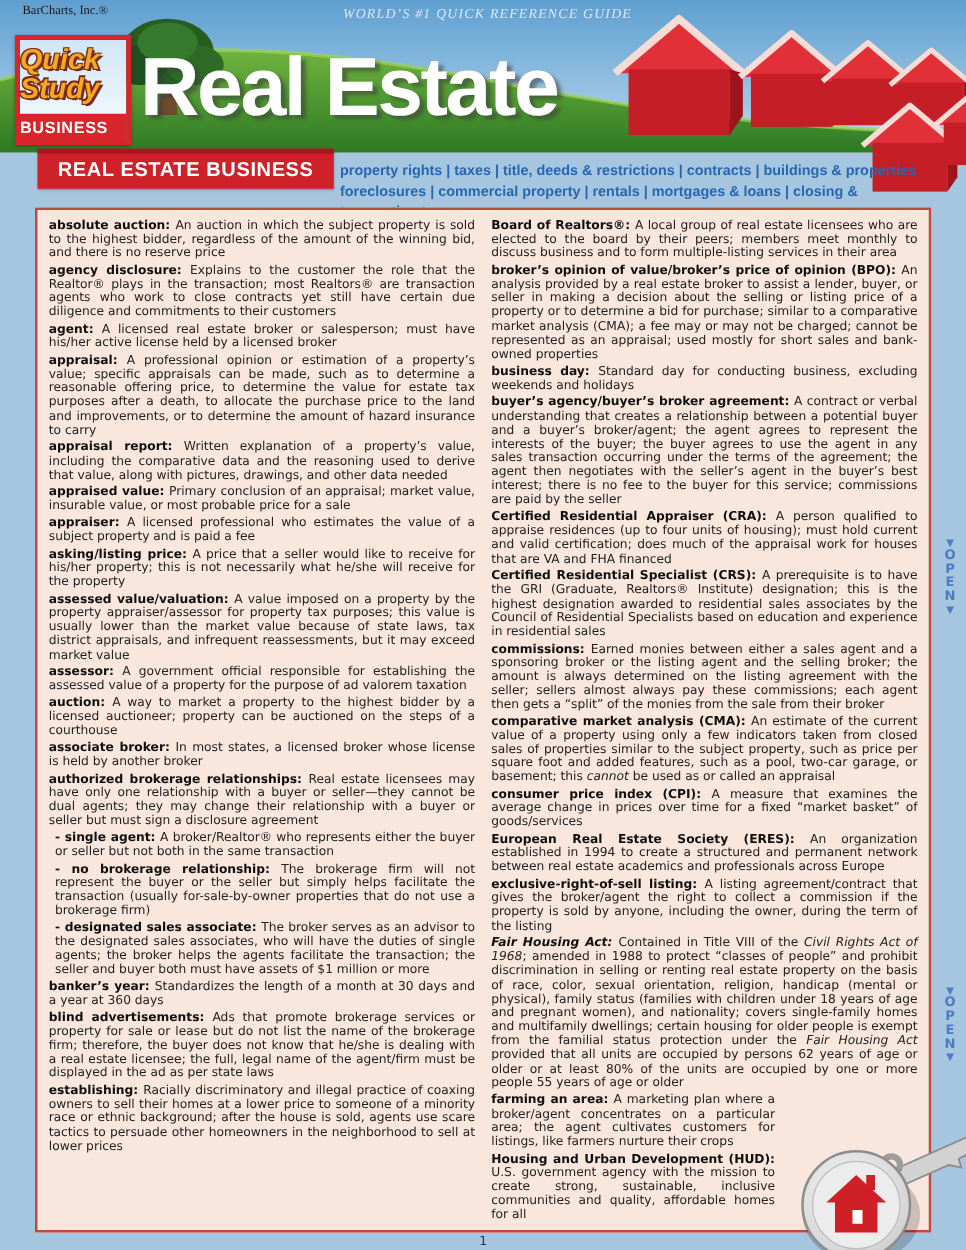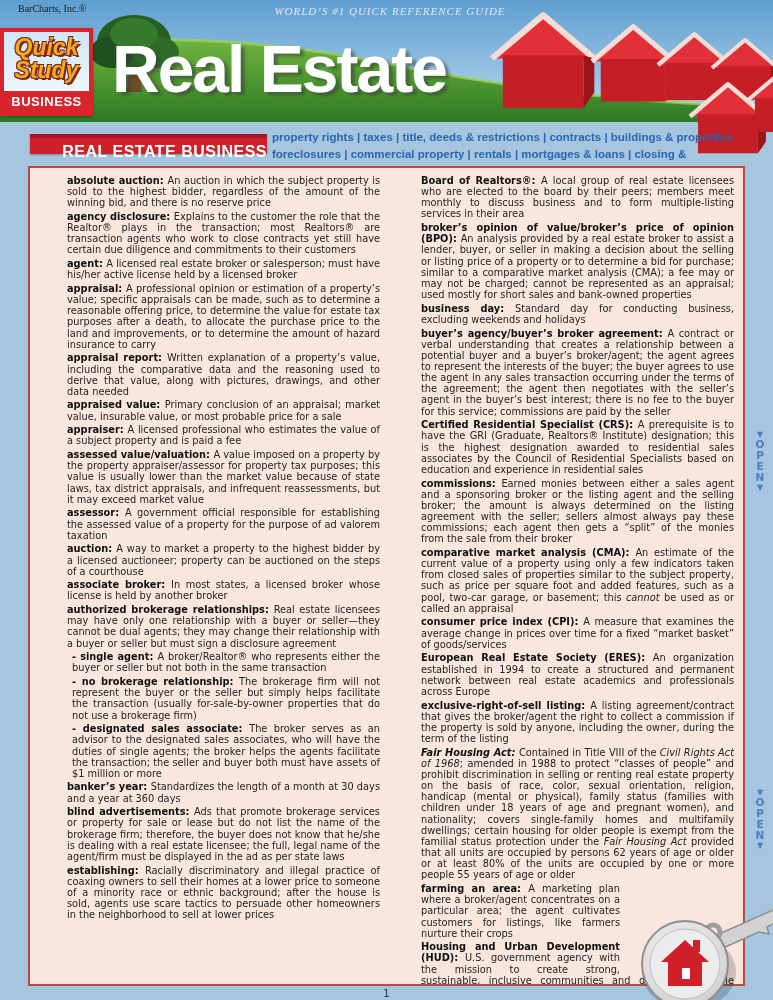--- a/index.html
+++ b/index.html
@@ -5,43 +5,43 @@
   html,body{margin:0;padding:0;}
   .page{position:relative;width:773px;height:1000px;background:#a6c6e0;overflow:hidden;
         font-family:"DejaVu Sans",sans-serif;}
 
   
   .hero{position:absolute;top:0;left:0;width:773px;height:156px;pointer-events:none;}
   .hero svg{position:absolute;top:0;left:0;}
   .publisher{position:absolute;top:3px;left:18px;font:10px "Liberation Serif",serif;color:#1b1b1b;}
   .tagline{position:absolute;top:5px;left:240px;width:300px;text-align:center;
            font:italic 11px "Liberation Serif",serif;color:#e9eff6;opacity:.9;letter-spacing:1px;}
-  .logo{position:absolute;top:28px;left:0;width:85px;height:80px;border:4px solid #d8242b;
-        background:linear-gradient(#cfe6f7,#f8fcff);text-align:center;box-shadow:0 1px 3px rgba(0,0,0,.35);}
+  .logo{position:absolute;top:28px;left:12px;width:85px;height:80px;border:4px solid #d8242b;
+        background:linear-gradient(#cfe6f7,#f8fcff);box-shadow:0 1px 3px rgba(0,0,0,.35);}
   .logo .w1,.logo .w2{font:bold italic 23px/23px "Liberation Sans",sans-serif;color:#f7a823;
         text-shadow:-1px -1px 0 #7a2c18,1px -1px 0 #7a2c18,-1px 1px 0 #7a2c18,2px 2px 0 #7a2c18;}
   .logo .w1{margin-top:4px;}
   .logo .lbanner{position:absolute;left:0;right:0;bottom:0;height:21px;background:#d8242b;
         color:#fff;font:bold 13px/21px "Liberation Sans",sans-serif;letter-spacing:.5px;}
   .title-main{position:absolute;top:36px;left:112px;font:bold 66px/1 "Liberation Sans",sans-serif;
         color:#fff;letter-spacing:-2px;text-shadow:4px 3px 3px rgba(60,60,60,.55);}
   .title-sub{position:absolute;top:66px;left:532px;font:46px/1 "Liberation Serif",serif;color:#fff;
         text-shadow:2px 2px 2px rgba(60,60,60,.55);}
 
   
-  .section-label{position:absolute;top:134px;left:30px;width:237px;height:20px;background:#ce2129;
-        border-top:4px solid #a91520;box-sizing:border-box;color:#fff;text-align:right;
+  .section-label{position:absolute;top:119px;left:30px;width:237px;height:32px;background:#ce2129;
+        border-top:4px solid #a91520;box-sizing:border-box;color:#fff;text-align:center;
         font:bold 16px/27px "Liberation Sans",sans-serif;letter-spacing:.5px;box-shadow:0 1px 2px rgba(0,0,0,.3);}
   .topics{position:absolute;top:129px;left:272px;width:478px;color:#2766b1;
         font:600 11.5px/16.5px "Liberation Sans",sans-serif;}
 
   
   .content{position:absolute;top:166px;left:28px;width:717px;height:820px;box-sizing:border-box;
         background:#f9e7de;border:2px solid #bd4c3c;padding:7px 9px;display:flex;gap:13px;overflow:hidden;}
-  .col{flex:1;min-width:0;font-size:9.8px;line-height:1.14;color:#222;text-align:justify;margin-left:28px;}
+  .col{flex:1;min-width:0;font-size:9.8px;line-height:1.14;color:#222;text-align:justify;}
   .entry{margin:0 0 2.5px;}
   .entry .term{font-weight:bold;color:#101010;}
   .entry .term.it{font-style:italic;}
   .entry.sub{padding-left:5px;}
   .float-spacer{float:right;width:108px;height:84px;margin-left:6px;}
 
   
   .open-tab{position:absolute;right:3px;width:20px;display:flex;flex-direction:column;align-items:center;
         color:#4d7cc0;font:bold 10.5px/11px "DejaVu Sans",sans-serif;}
   .open-tab .tri{font-size:8px;line-height:9px;}
@@ -116,37 +116,39 @@
 
   <main class="content">
     <div class="col" id="col-left">
         <p class="entry"><b class="term">absolute auction: </b>An auction in which the subject property is sold to the highest bidder, regardless of the amount of the winning bid, and there is no reserve price</p>
         <p class="entry"><b class="term">agency disclosure: </b>Explains to the customer the role that the Realtor® plays in the transaction; most Realtors® are transaction agents who work to close contracts yet still have certain due diligence and commitments to their customers</p>
         <p class="entry"><b class="term">agent: </b>A licensed real estate broker or salesperson; must have his/her active license held by a licensed broker</p>
         <p class="entry"><b class="term">appraisal: </b>A professional opinion or estimation of a property’s value; specific appraisals can be made, such as to determine a reasonable offering price, to determine the value for estate tax purposes after a death, to allocate the purchase price to the land and improvements, or to determine the amount of hazard insurance to carry</p>
         <p class="entry"><b class="term">appraisal report: </b>Written explanation of a property’s value, including the comparative data and the reasoning used to derive that value, along with pictures, drawings, and other data needed</p>
         <p class="entry"><b class="term">appraised value: </b>Primary conclusion of an appraisal; market value, insurable value, or most probable price for a sale</p>
         <p class="entry"><b class="term">appraiser: </b>A licensed professional who estimates the value of a subject property and is paid a fee</p>
+        <p class="entry"><b class="term">asking/listing price: </b>A price that a seller would like to receive for his/her property; this is not necessarily what he/she will receive for the property</p>
         <p class="entry"><b class="term">assessed value/valuation: </b>A value imposed on a property by the property appraiser/assessor for property tax purposes; this value is usually lower than the market value because of state laws, tax district appraisals, and infrequent reassessments, but it may exceed market value</p>
         <p class="entry"><b class="term">assessor: </b>A government official responsible for establishing the assessed value of a property for the purpose of ad valorem taxation</p>
         <p class="entry"><b class="term">auction: </b>A way to market a property to the highest bidder by a licensed auctioneer; property can be auctioned on the steps of a courthouse</p>
         <p class="entry"><b class="term">associate broker: </b>In most states, a licensed broker whose license is held by another broker</p>
         <p class="entry"><b class="term">authorized brokerage relationships: </b>Real estate licensees may have only one relationship with a buyer or seller—they cannot be dual agents; they may change their relationship with a buyer or seller but must sign a disclosure agreement</p>
         <p class="entry sub"><b class="term">- single agent: </b>A broker/Realtor® who represents either the buyer or seller but not both in the same transaction</p>
         <p class="entry sub"><b class="term">- no brokerage relationship: </b>The brokerage firm will not represent the buyer or the seller but simply helps facilitate the transaction (usually for-sale-by-owner properties that do not use a brokerage firm)</p>
         <p class="entry sub"><b class="term">- designated sales associate: </b>The broker serves as an advisor to the designated sales associates, who will have the duties of single agents; the broker helps the agents facilitate the transaction; the seller and buyer both must have assets of $1 million or more</p>
         <p class="entry"><b class="term">banker’s year: </b>Standardizes the length of a month at 30 days and a year at 360 days</p>
         <p class="entry"><b class="term">blind advertisements: </b>Ads that promote brokerage services or property for sale or lease but do not list the name of the brokerage firm; therefore, the buyer does not know that he/she is dealing with a real estate licensee; the full, legal name of the agent/firm must be displayed in the ad as per state laws</p>
         <p class="entry"><b class="term">establishing: </b>Racially discriminatory and illegal practice of coaxing owners to sell their homes at a lower price to someone of a minority race or ethnic background; after the house is sold, agents use scare tactics to persuade other homeowners in the neighborhood to sell at lower prices</p>
       </div>
     <div class="col" id="col-right">
         <p class="entry"><b class="term">Board of Realtors®: </b>A local group of real estate licensees who are elected to the board by their peers; members meet monthly to discuss business and to form multiple-listing services in their area</p>
         <p class="entry"><b class="term">broker’s opinion of value/broker’s price of opinion (BPO): </b>An analysis provided by a real estate broker to assist a lender, buyer, or seller in making a decision about the selling or listing price of a property or to determine a bid for purchase; similar to a comparative market analysis (CMA); a fee may or may not be charged; cannot be represented as an appraisal; used mostly for short sales and bank-owned properties</p>
         <p class="entry"><b class="term">business day: </b>Standard day for conducting business, excluding weekends and holidays</p>
         <p class="entry"><b class="term">buyer’s agency/buyer’s broker agreement: </b>A contract or verbal understanding that creates a relationship between a potential buyer and a buyer’s broker/agent; the agent agrees to represent the interests of the buyer; the buyer agrees to use the agent in any sales transaction occurring under the terms of the agreement; the agent then negotiates with the seller’s agent in the buyer’s best interest; there is no fee to the buyer for this service; commissions are paid by the seller</p>
+        <p class="entry"><b class="term">Certified Residential Appraiser (CRA): </b>A person qualified to appraise residences (up to four units of housing); must hold current and valid certification; does much of the appraisal work for houses that are VA and FHA financed</p>
         <p class="entry"><b class="term">Certified Residential Specialist (CRS): </b>A prerequisite is to have the GRI (Graduate, Realtors® Institute) designation; this is the highest designation awarded to residential sales associates by the Council of Residential Specialists based on education and experience in residential sales</p>
         <p class="entry"><b class="term">commissions: </b>Earned monies between either a sales agent and a sponsoring broker or the listing agent and the selling broker; the amount is always determined on the listing agreement with the seller; sellers almost always pay these commissions; each agent then gets a “split” of the monies from the sale from their broker</p>
         <p class="entry"><b class="term">comparative market analysis (CMA): </b>An estimate of the current value of a property using only a few indicators taken from closed sales of properties similar to the subject property, such as price per square foot and added features, such as a pool, two-car garage, or basement; this <i>cannot</i> be used as or called an appraisal</p>
         <p class="entry"><b class="term">consumer price index (CPI): </b>A measure that examines the average change in prices over time for a fixed “market basket” of goods/services</p>
         <p class="entry"><b class="term">European Real Estate Society (ERES): </b>An organization established in 1994 to create a structured and permanent network between real estate academics and professionals across Europe</p>
         <p class="entry"><b class="term">exclusive-right-of-sell listing: </b>A listing agreement/contract that gives the broker/agent the right to collect a commission if the property is sold by anyone, including the owner, during the term of the listing</p>
         <p class="entry"><b class="term it">Fair Housing Act: </b>Contained in Title VIII of the <i>Civil Rights Act of 1968</i>; amended in 1988 to protect “classes of people” and prohibit discrimination in selling or renting real estate property on the basis of race, color, sexual orientation, religion, handicap (mental or physical), family status (families with children under 18 years of age and pregnant women), and nationality; covers single-family homes and multifamily dwellings; certain housing for older people is exempt from the familial status protection under the <i>Fair Housing Act</i> provided that all units are occupied by persons 62 years of age or older or at least 80% of the units are occupied by one or more people 55 years of age or older</p>
         <p class="entry"><span class="float-spacer"></span><b class="term">farming an area: </b>A marketing plan where a broker/agent concentrates on a particular area; the agent cultivates customers for listings, like farmers nurture their crops</p>
         <p class="entry"><b class="term">Housing and Urban Development (HUD): </b>U.S. government agency with the mission to create strong, sustainable, inclusive communities and quality, affordable homes for all</p>
       </div>

